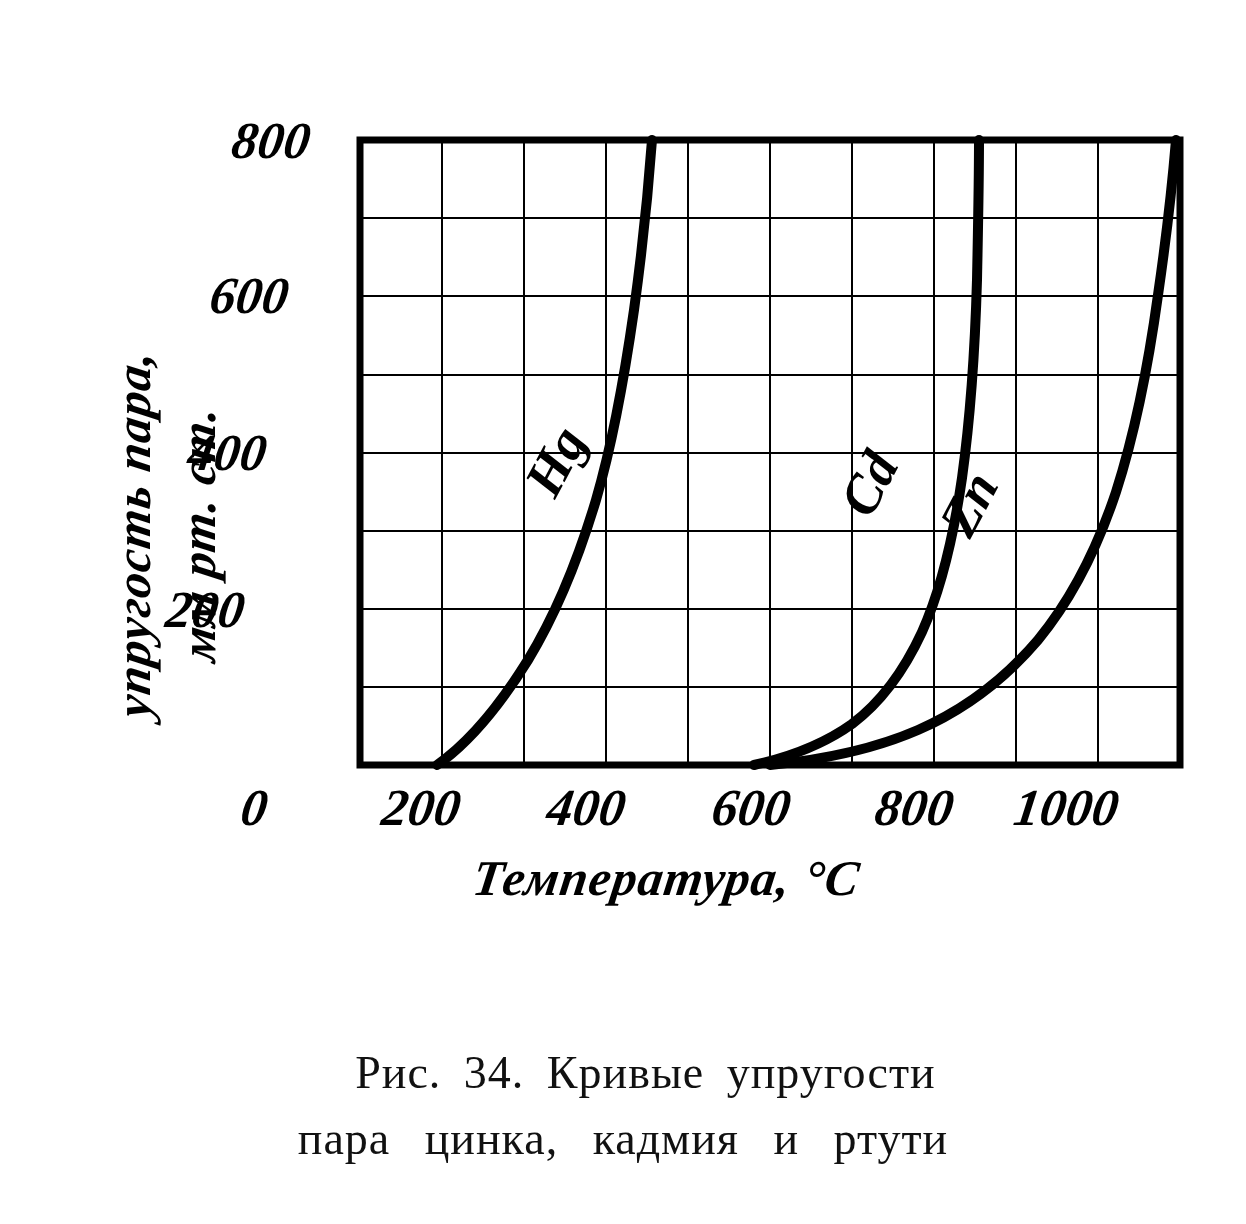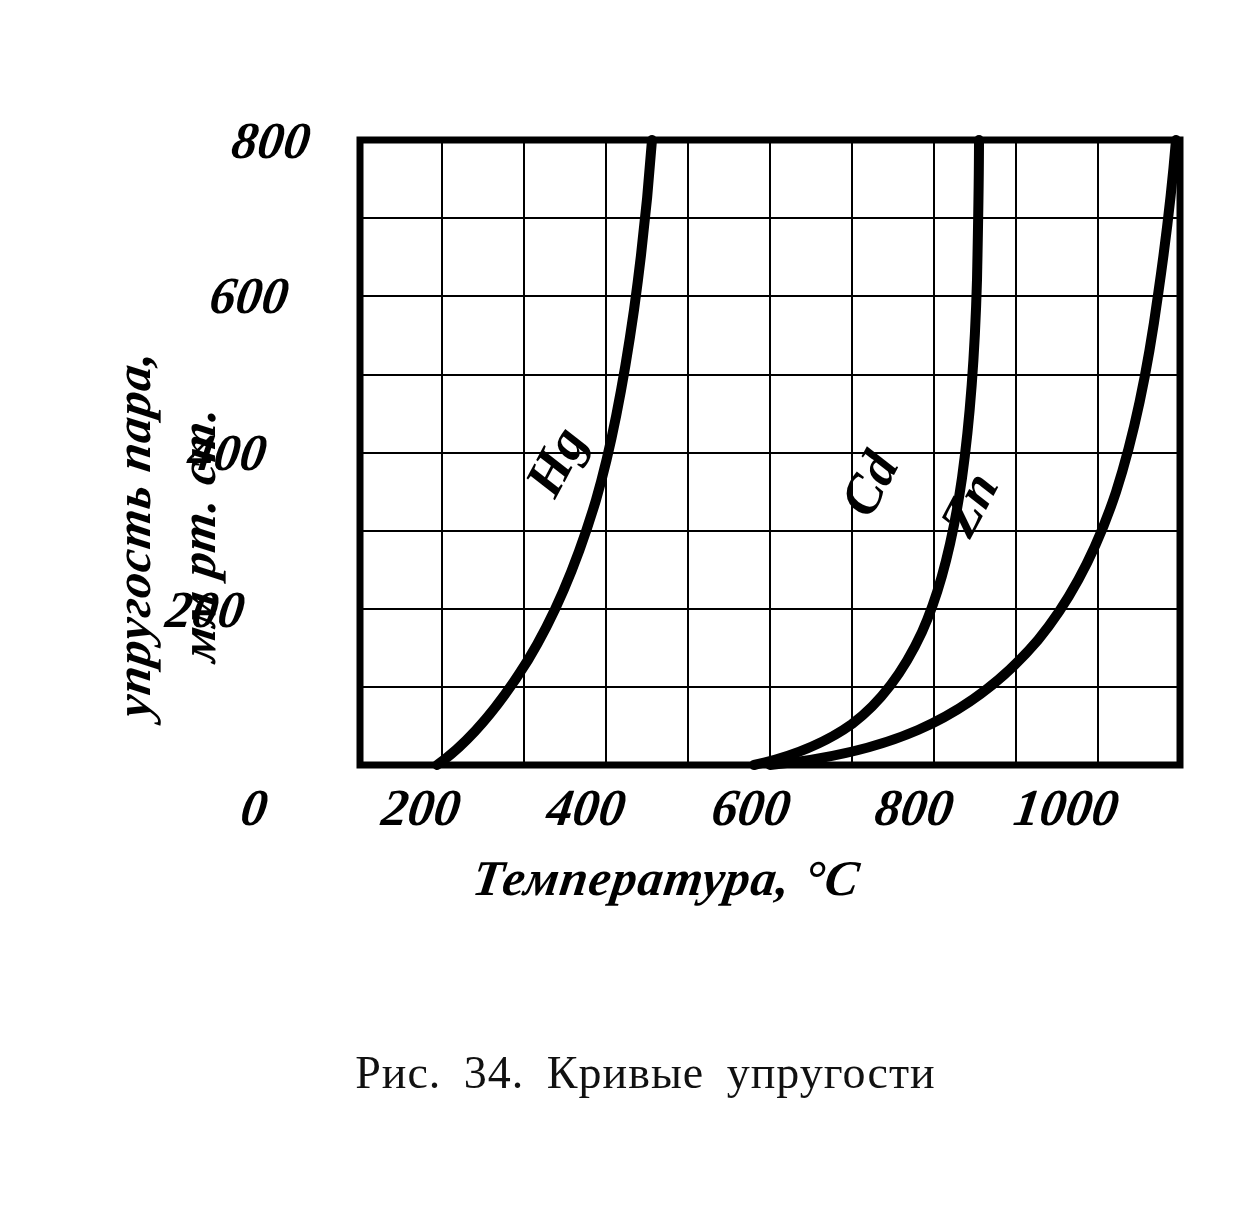--- a/index.html
+++ b/index.html
@@ -140,13 +140,14 @@
 
     <text class="axistitle" x="150" y="470" text-anchor="middle" transform="rotate(-90 150 470) skewX(-8)">упругость пара,</text>
     <text class="axistitle" x="215" y="470" text-anchor="middle" transform="rotate(-90 215 470) skewX(-8)">мм рт. ст.</text>
 
   </svg>
 
 </div>
 
 <div class="caption">
   <span class="line1">Рис. 34. Кривые упругости</span>
+  <span class="line2">пара цинка, кадмия и ртути</span>
 </div>
 
 </body></html>

